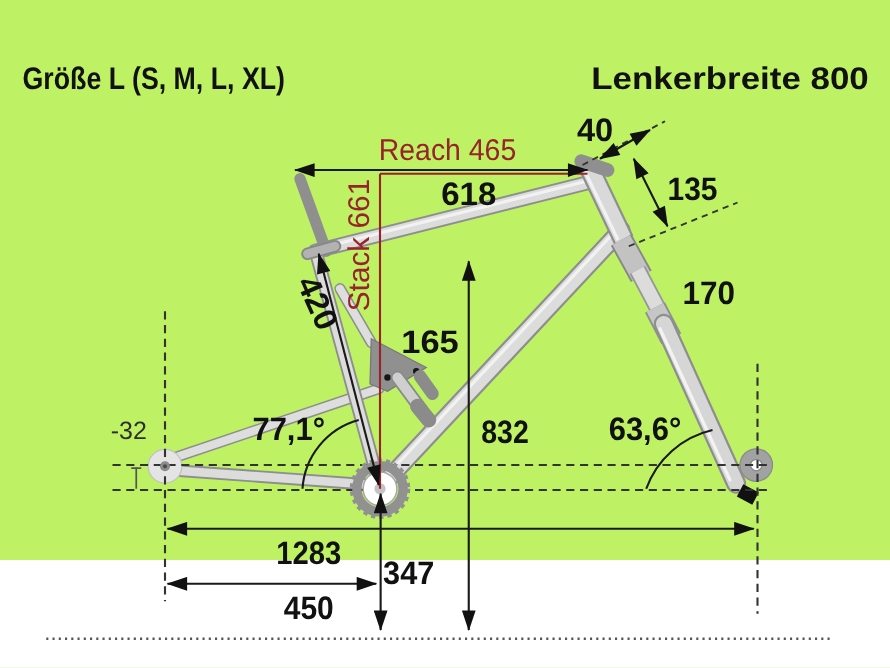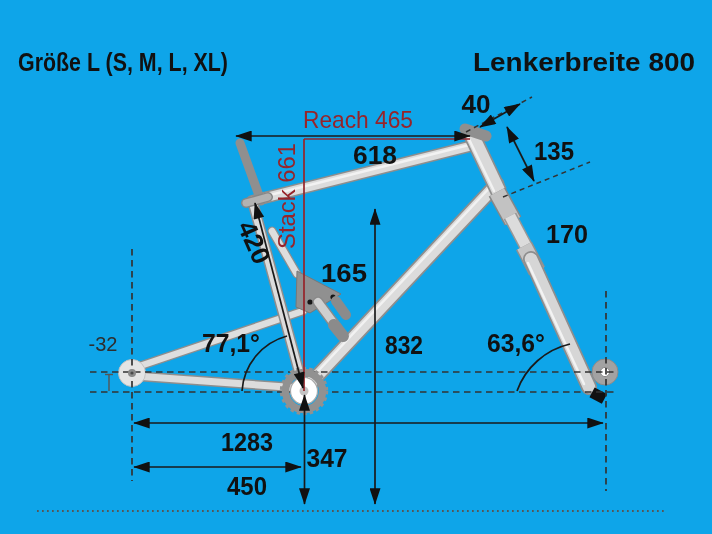--- a/index.html
+++ b/index.html
@@ -1,16 +1,16 @@
 <!DOCTYPE html>
 <html><head>
 <meta charset="utf-8">
 <style>
   html,body{margin:0;padding:0;background:#ffffff;width:712px;height:534px;overflow:hidden;}
-  .stage{position:relative;width:712px;height:534px;background:#0ea5e9;font-family:"Liberation Sans",sans-serif;}
+  .stage{position:relative;width:712px;height:448px;background:#bef264;font-family:"Liberation Sans",sans-serif;}
   svg text{font-family:"Liberation Sans","DejaVu Sans",sans-serif;}
   .dimnum{font-weight:bold;fill:#111111;}
   .heading{font-weight:bold;fill:#111111;}
   .rednote{fill:#97242a;}
   .smallnote{fill:#2e2e2e;}
 </style>
 </head>
 <body>
 
 <div class="stage">

